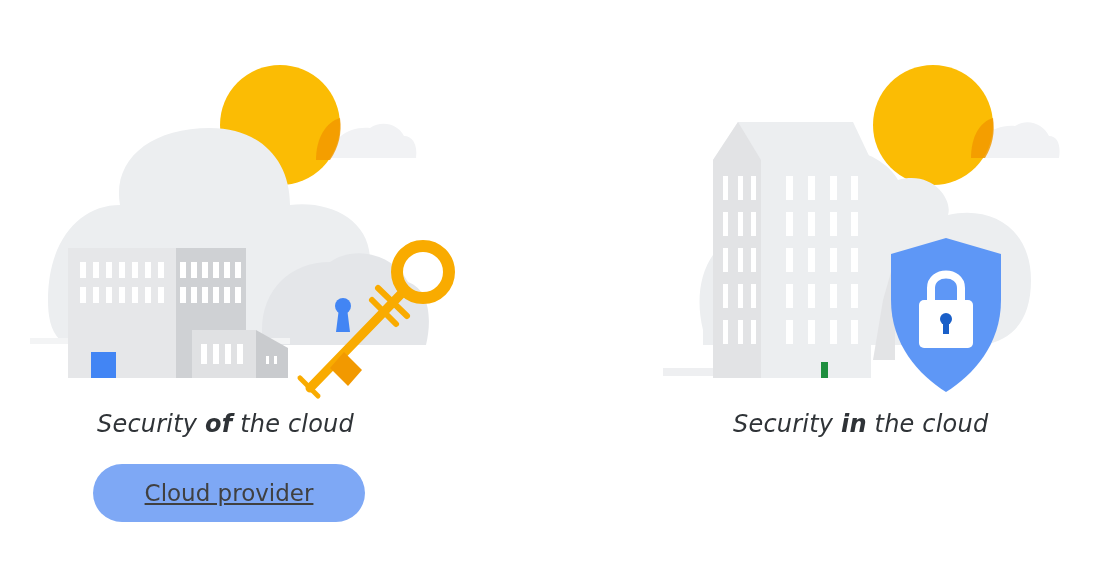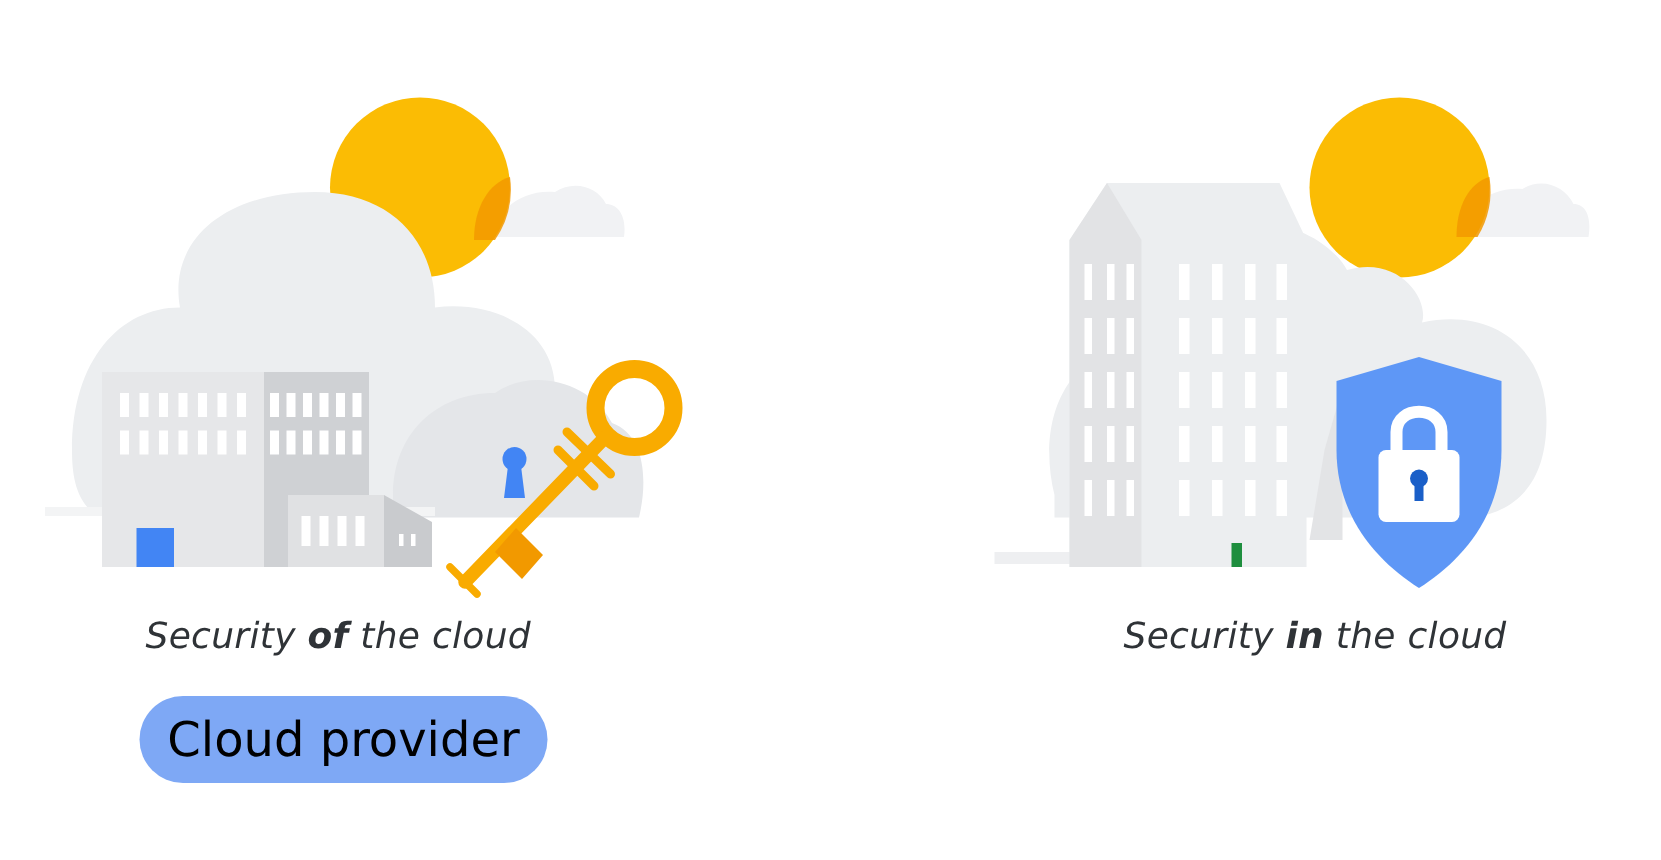--- a/index.html
+++ b/index.html
@@ -3,21 +3,21 @@
 <meta charset="utf-8">
 <style>
   html, body { margin: 0; padding: 0; background: #ffffff; }
   body { width: 1107px; height: 573px; position: relative; overflow: hidden; font-family: "DejaVu Sans", "Liberation Sans", sans-serif; }
   .panel { position: absolute; top: 0; width: 553px; height: 573px; }
   .panel.left { left: 0; }
   .panel.right { left: 553px; }
   .illus { position: absolute; left: 0; top: 0; width: 553px; height: 400px; }
   .caption { position: absolute; top: 410px; font-size: 24px; font-style: italic; color: #2f3337; white-space: nowrap; letter-spacing: 0.2px; }
   .caption b { font-weight: bold; }
-  .pill { position: absolute; top: 464px; height: 58px; border-radius: 29px; background: #7ea8f5; color: #000000; font-size: 32px; display: flex; align-items: center; justify-content: center; white-space: nowrap; border: none; cursor: pointer; font-family: "DejaVu Sans", "Liberation Sans", sans-serif; }
+  .pill { position: absolute; top: 464px; height: 58px; border-radius: 29px; background: #7ea8f5; color: #404040; font-size: 23px; display: flex; align-items: center; justify-content: center; white-space: nowrap; border: none; cursor: pointer; font-family: "DejaVu Sans", "Liberation Sans", sans-serif; text-decoration: underline; }
 </style>
 </head>
 <body>
 
 <div class="panel left">
   <svg class="illus" viewBox="0 0 553 400">
 
     <g>
       <path d="M330 158 C330 140 348 126 370 128 C382 120 398 124 404 136 C412 136 418 144 416 158 Z" fill="#f1f2f4"></path>
     </g>
@@ -166,16 +166,16 @@
     </g>
 
     <g>
       <path d="M378 302 L378 288 C378 270 408 270 408 288 L408 302" fill="none" stroke="#ffffff" stroke-width="8"></path>
       <rect x="366" y="300" width="54" height="48" rx="5" fill="#ffffff"></rect>
       <circle cx="393" cy="319" r="6" fill="#1a5fc8"></circle>
       <rect x="390" y="320" width="6" height="14" fill="#1a5fc8"></rect>
     </g>
   </svg>
 
-  <div class="caption" style="left:196px;">
+  <div class="caption" style="left:180px;">
     <span>Security </span><b>in</b><span> the cloud</span>
   </div>
 </div>
 
 </body></html>

